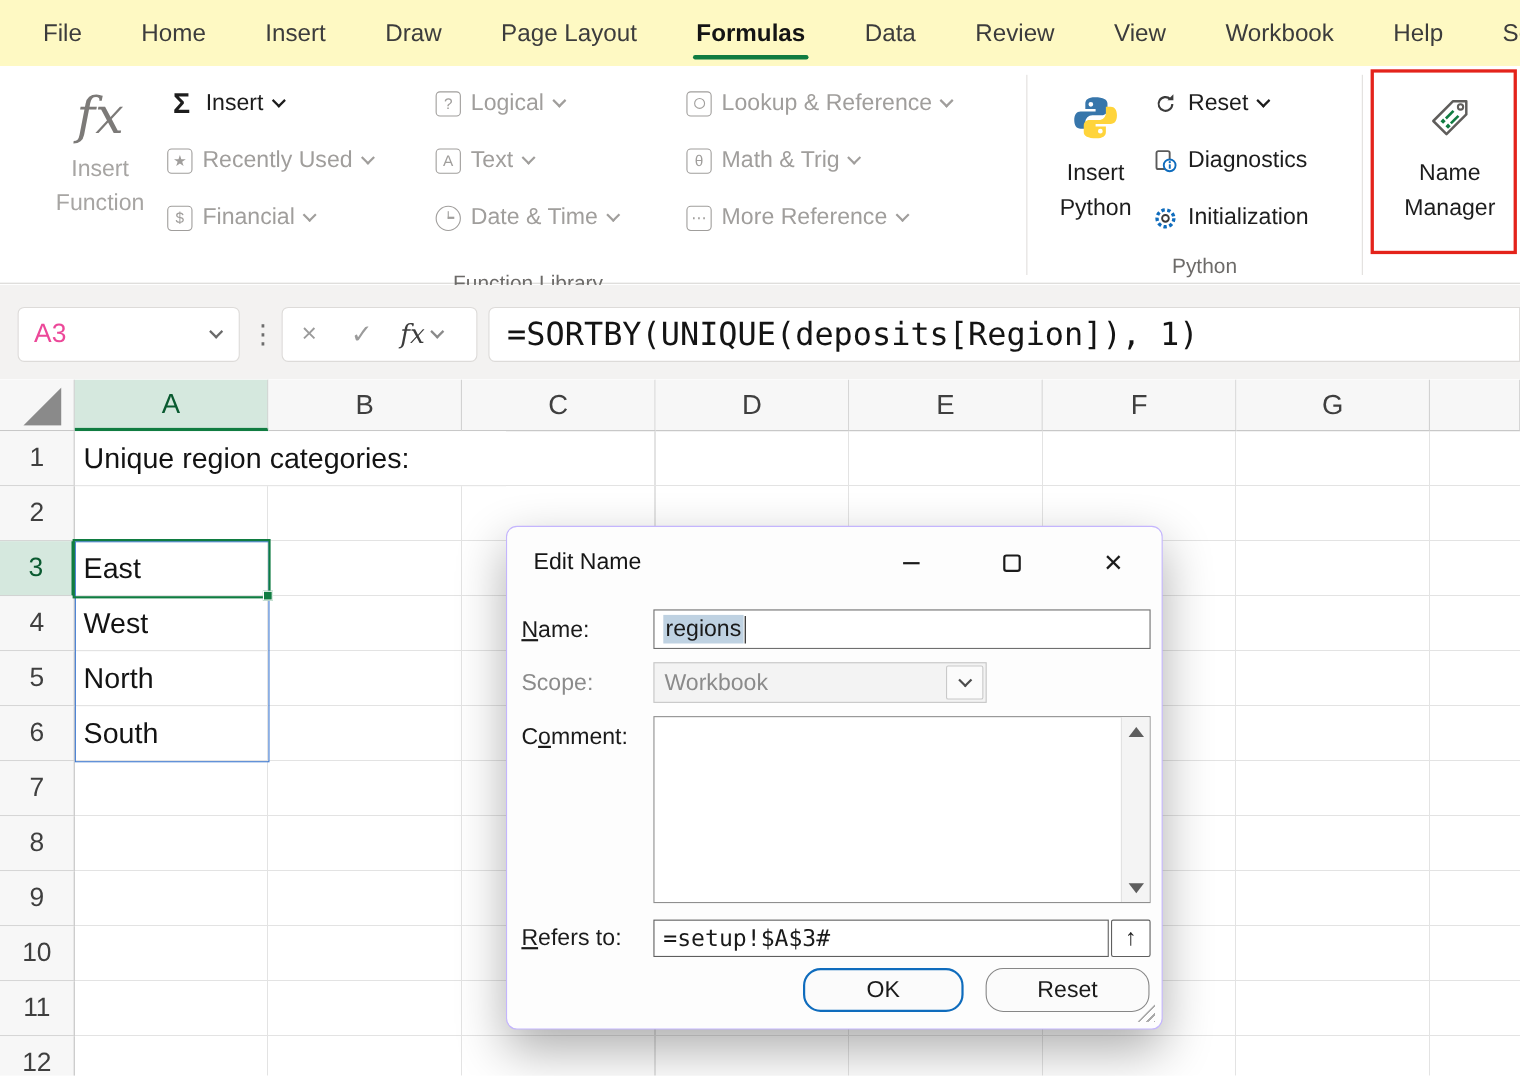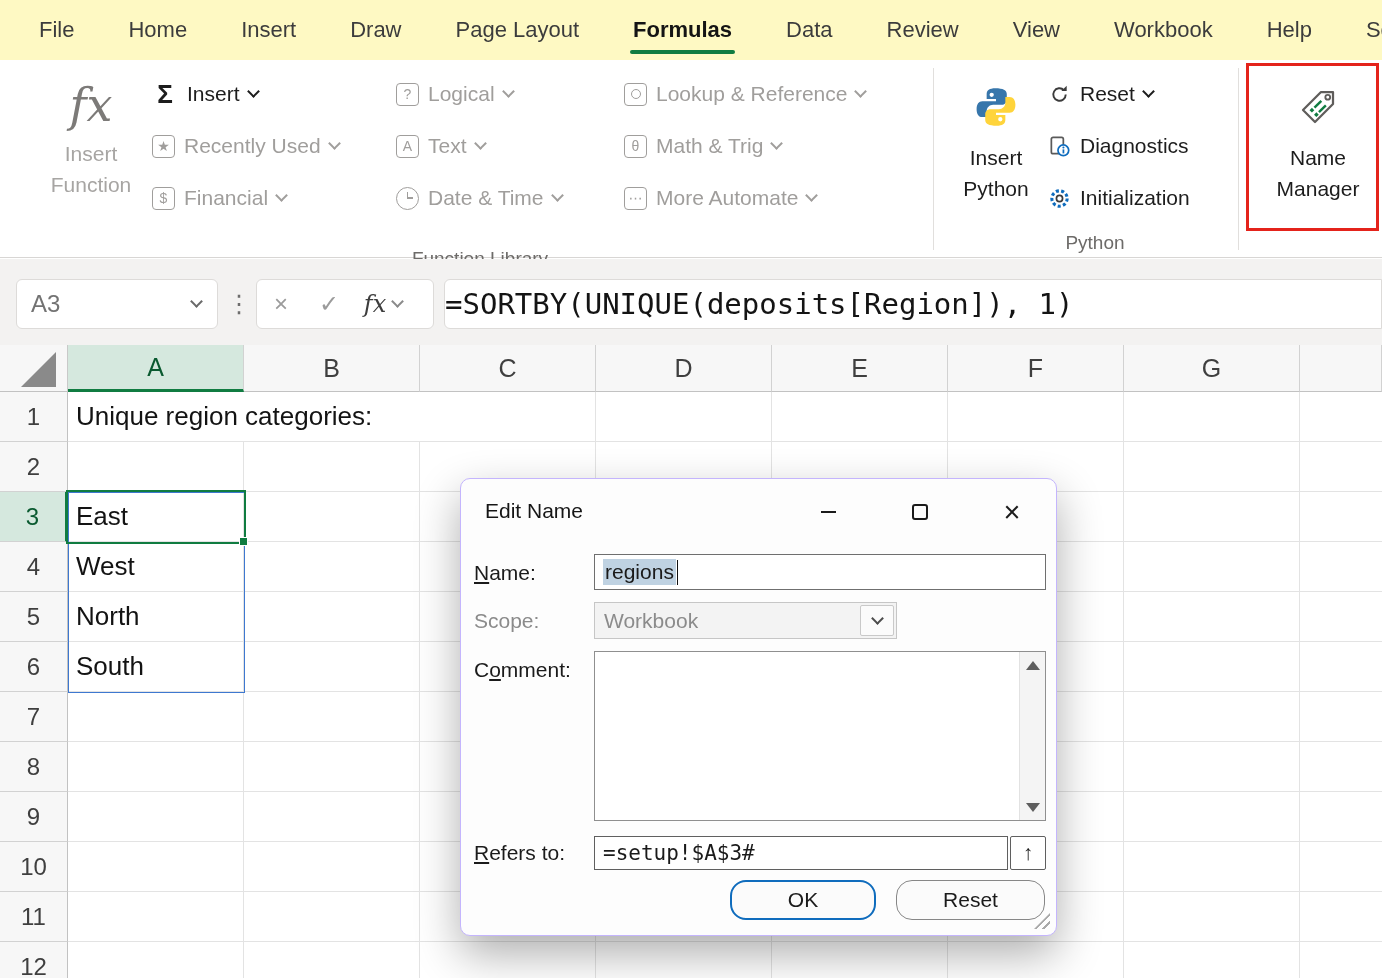--- a/index.html
+++ b/index.html
@@ -42,24 +42,24 @@
     transform:rotate(45deg);margin-top:-5px;flex:0 0 auto}
   .group-label{position:absolute;font-size:19px;color:#6d6b69;text-align:center}
   .vsep{position:absolute;top:8px;height:182px;width:1px;background:#E1DFDD}
   .red-box{position:absolute;left:1246px;top:3px;width:133px;height:168px;
     border:3px solid #E4231B;z-index:5}
 
   
   .fstrip{position:absolute;left:0;top:259px;width:100%;height:86px;background:#F3F2F1}
   .fbox{position:absolute;top:20px;height:50px;background:#fff;border:1px solid #DDDBD9;
     border-radius:6px;display:flex;align-items:center}
-  .namebox-text{font-size:24px;color:#737373;padding-left:14px}
+  .namebox-text{font-size:24px;color:#ec4899;padding-left:14px}
   .fbtn{font-size:24px;color:#9b9b9b;width:48px;text-align:center}
   .fx-small{font-family:"DejaVu Serif",serif;font-style:italic;font-size:24px;color:#3d3d3d;width:44px;text-align:center}
-  .formula-text{font-family:"DejaVu Sans Mono",monospace;font-size:29px;color:#141414;white-space:pre}
+  .formula-text{font-family:"DejaVu Sans Mono",monospace;font-size:29px;color:#141414;padding-left:16px;white-space:pre}
   .kebab{position:absolute;left:228px;top:20px;height:50px;width:22px;display:flex;
     align-items:center;justify-content:center;font-size:24px;color:#6d6d6d}
 
   
   .sheet{position:absolute;left:0;top:345px;width:1382px;height:633px;background:#fff;overflow:hidden}
   .gridbg{position:absolute;left:68px;top:47px;right:0;bottom:0;
     background-image:
       repeating-linear-gradient(to right,transparent 0 175px,#E3E3E3 175px 176px),
       repeating-linear-gradient(to bottom,transparent 0 49px,#E3E3E3 49px 50px)}
   .corner{position:absolute;left:0;top:0;width:68px;height:47px;background:#F7F7F7;
@@ -191,21 +191,21 @@
       <span>Lookup &amp; Reference</span>
       <span class="chev"></span>
     </div>
     <div class="rib-item disabled" style="left:624px;top:68px">
       <span class="icon-box">θ</span>
       <span>Math &amp; Trig</span>
       <span class="chev"></span>
     </div>
     <div class="rib-item disabled" style="left:624px;top:120px">
       <span class="icon-box">⋯</span>
-      <span>More Automate</span>
+      <span>More Reference</span>
       <span class="chev"></span>
     </div>
 
     <div class="group-label" style="left:300px;width:360px;top:188px">Function Library</div>
 
     <div class="vsep" style="left:933px"></div>
 
     <div class="big-btn" style="left:948px;width:96px">
       <span class="icon-slot">
         <svg viewBox="0 0 64 64" width="46" height="46">

